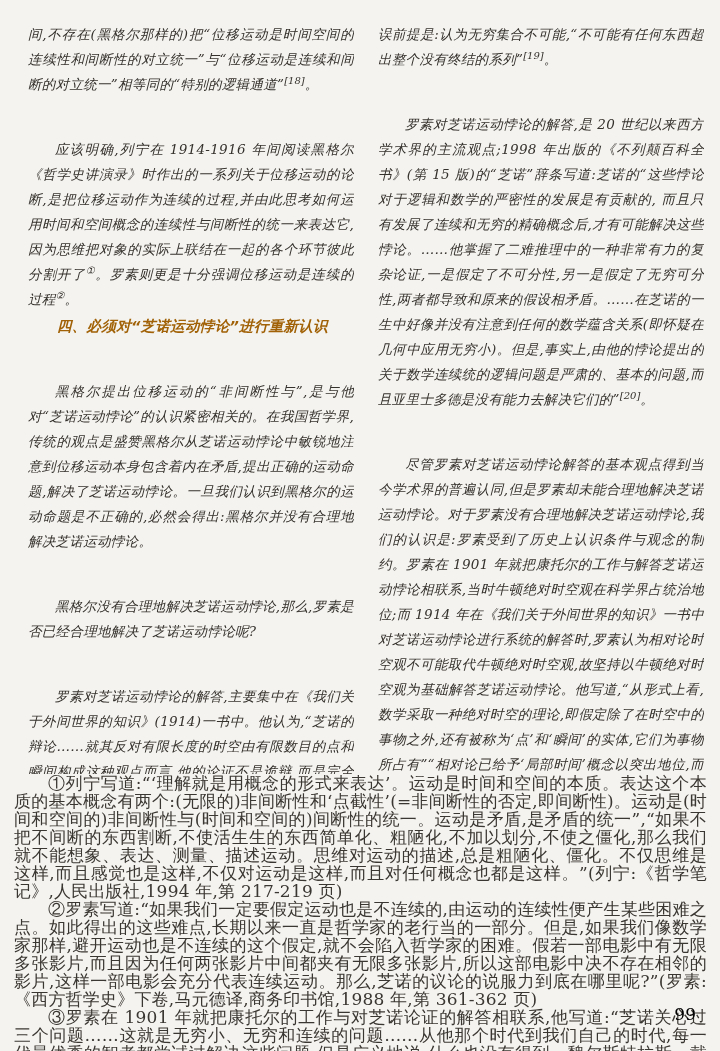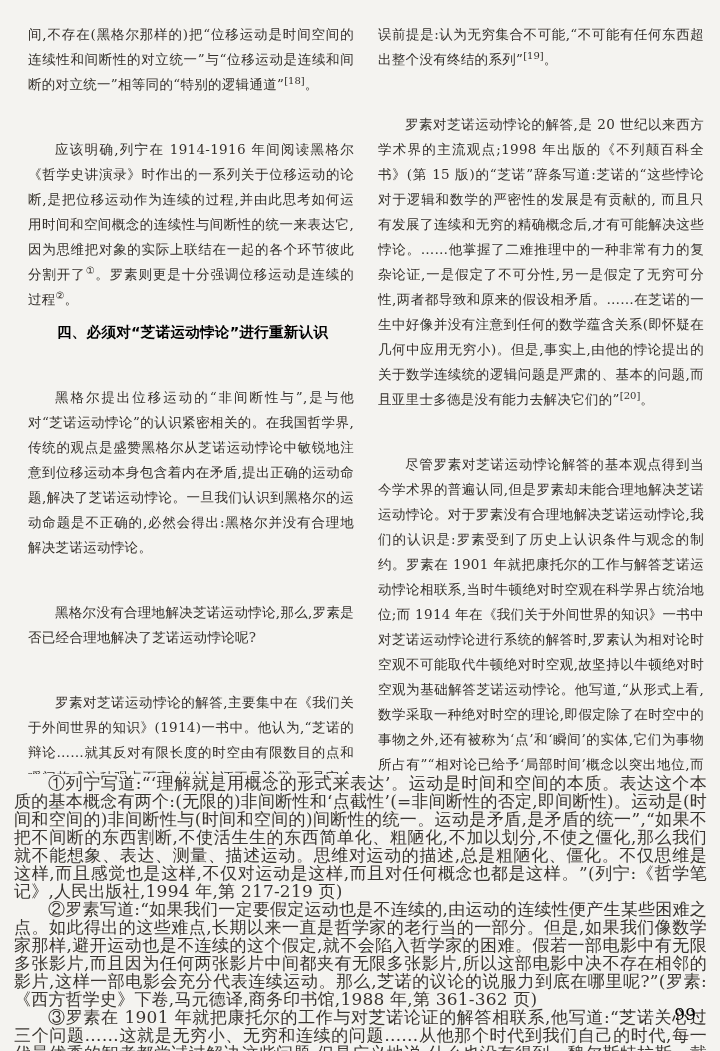--- a/index.html
+++ b/index.html
@@ -4,29 +4,29 @@
 <style>
   html,body{margin:0;padding:0;}
   body{background:#e9e7e3;}
   .page{
     position:relative;width:720px;height:1051px;margin:0 auto;
     background:#f4f3f0;color:#34302b;overflow:hidden;
     font-family:"DejaVu Serif","Liberation Serif",serif;
   }
   .columns{
     position:absolute;top:22px;left:28px;width:676px;height:752px;
-    display:flex;gap:24px;
+    display:flex;gap:24px;font-style:italic;
   }
   .column{width:331px;overflow:hidden;text-align:justify;}
   .column p{margin:0;font-size:13.5px;line-height:25px;letter-spacing:0.3px;}
   .column p.indent{text-indent:2em;margin-top:40px;}
   .column p.heading{
     font-family:"DejaVu Sans","Liberation Sans",sans-serif;
     font-weight:bold;font-size:14.5px;line-height:26px;
-    margin:7px 0 12px;color:#000000;
+    margin:1px 0 12px;color:#a16207;
   }
   sup{font-size:10px;line-height:0;vertical-align:super;letter-spacing:0;}
   .footnotes{
     position:absolute;left:14px;right:13px;top:774px;text-align:justify;
   }
   .footnotes p{margin:0;font-size:17px;line-height:18px;text-indent:2em;letter-spacing:0.2px;color:#3a3631;}
   .page-number{
     position:absolute;right:24px;top:1004px;font-size:17px;color:#000000;
     font-family:"DejaVu Serif","Liberation Serif",serif;
   }

